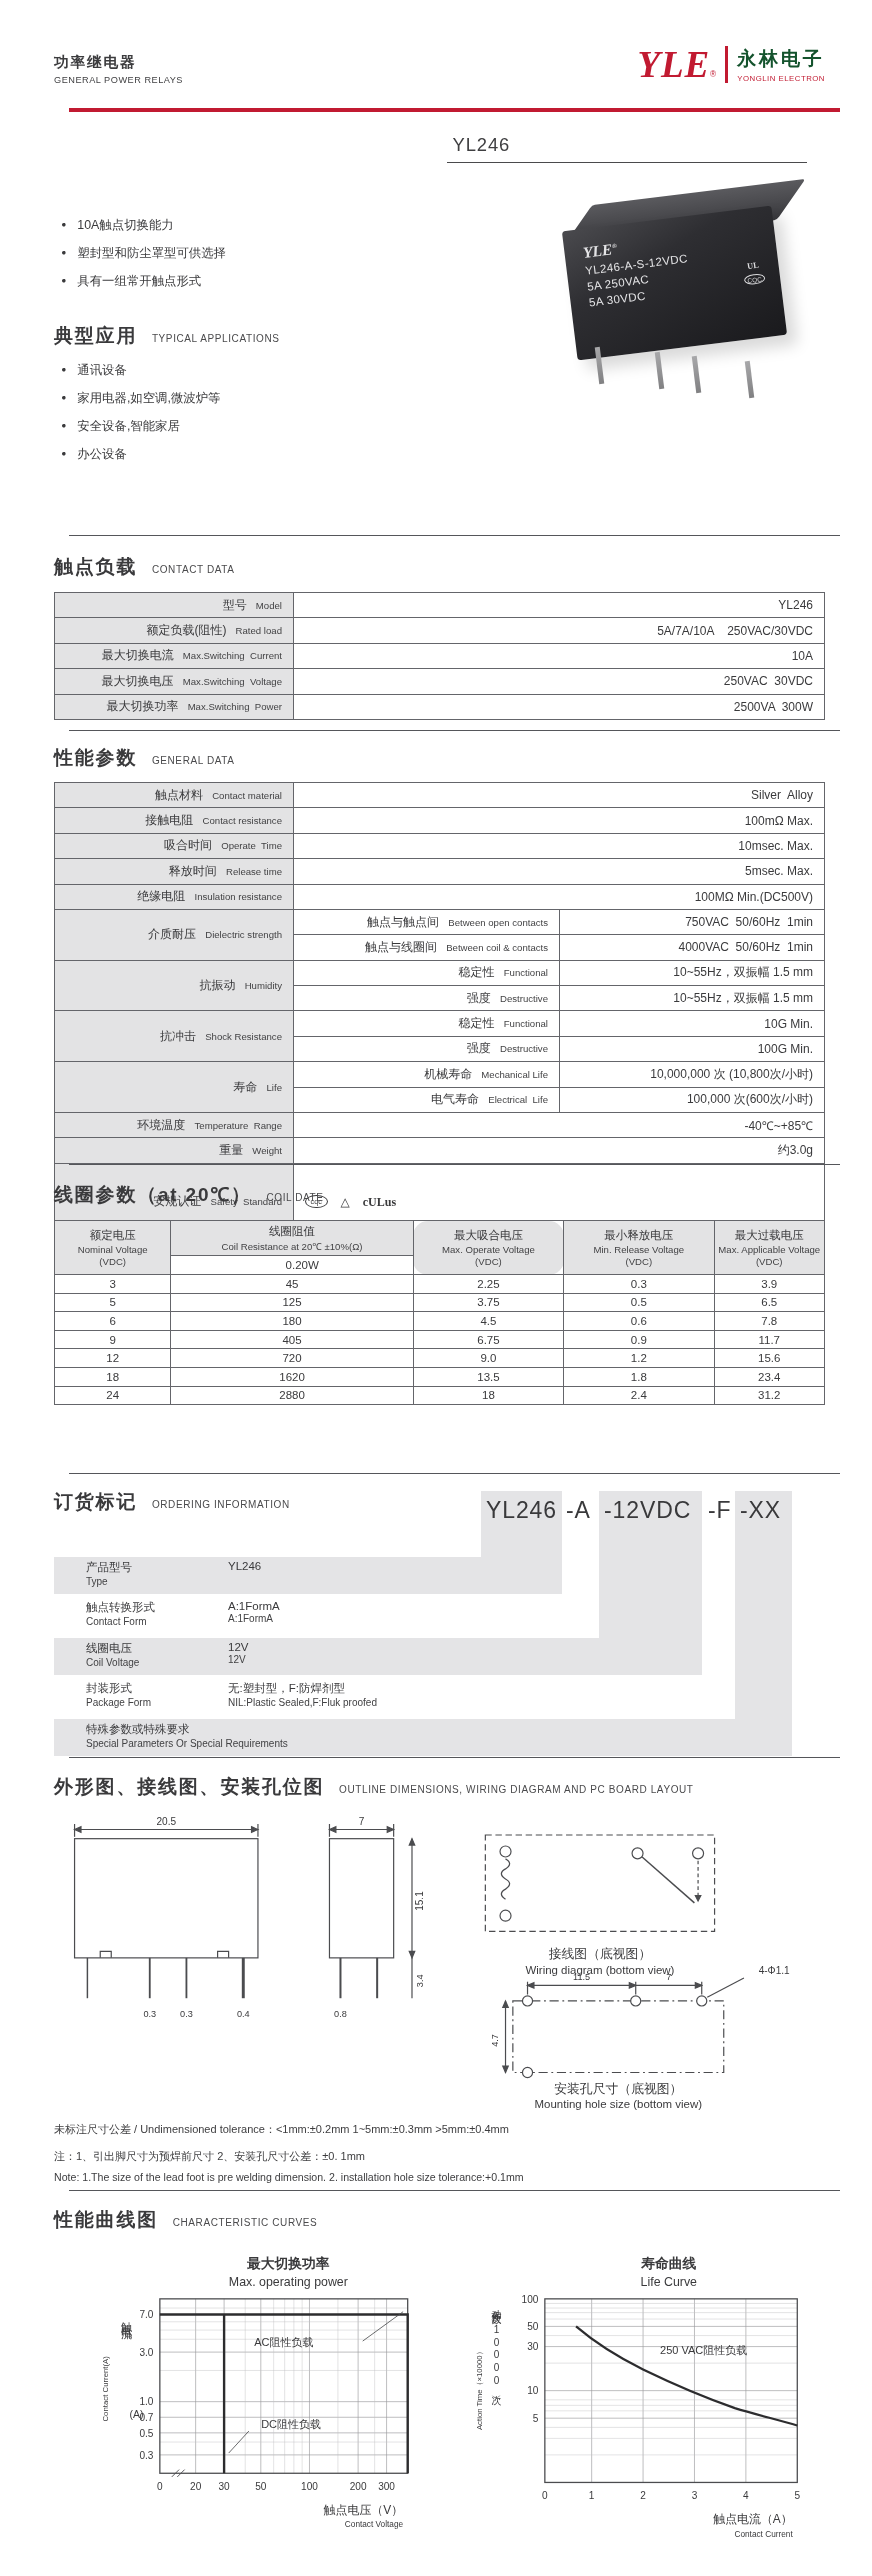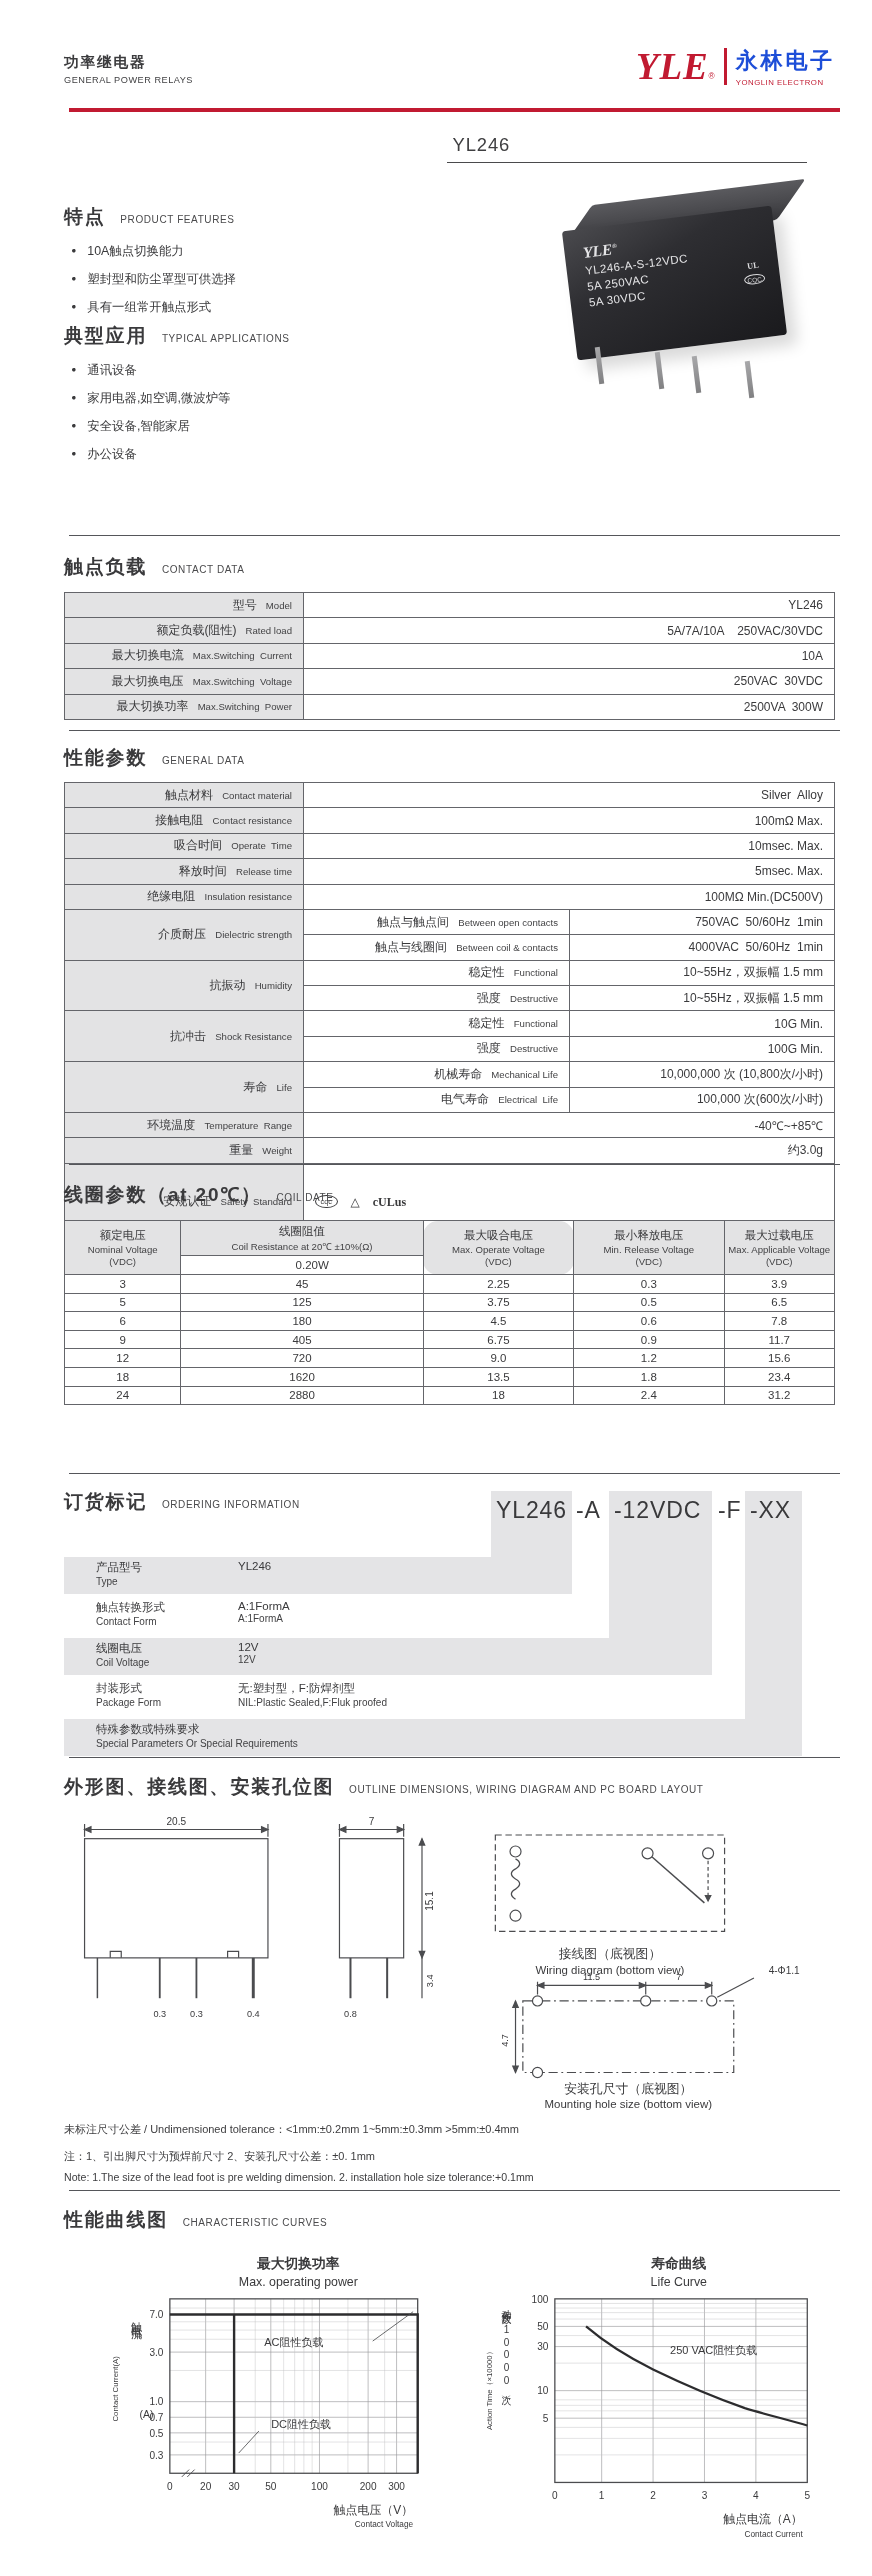--- a/index.html
+++ b/index.html
@@ -1,33 +1,33 @@
 <!DOCTYPE html>
 <html style="font-size:14.7px"><head>
 <meta charset="utf-8">
 <style>
   html,body{margin:0;padding:0;background:#fff;}
   .page{position:relative;width:872px;height:2576px;background:#fff;overflow:hidden;
         font-family:"Liberation Sans",sans-serif;color:#3c3c3e;}
   
-  .sec{position:absolute;left:64px;width:771px;}
+  .sec{position:absolute;left:54px;width:771px;}
   .sec-head{display:flex;align-items:baseline;gap:14.7px;}
   .sec-head .zh{font-size:19px;font-weight:700;letter-spacing:1.8px;color:#3a3a3c;}
   .sec-head .en{font-size:10px;letter-spacing:0.6px;color:#4a4a4c;}
   .divider{position:absolute;left:69px;width:771px;border-top:1.8px solid #55565a;height:0;}
   
   .hdr-title-zh{font-size:14.7px;font-weight:700;letter-spacing:1.8px;}
   .hdr-title-en{font-size:9.2px;letter-spacing:0.5px;color:#3f3f41;margin-top:2.8px;}
   .logo{position:absolute;right:0;top:-7.3px;display:flex;align-items:center;gap:9.2px;}
   .logo-yle{font-family:"Liberation Serif",serif;font-style:italic;font-weight:700;
             font-size:37px;color:#c11a31;letter-spacing:0.9px;line-height:1;}
   .logo-reg{font-size:8.3px;color:#c11a31;vertical-align:baseline;}
   .logo-bar{width:2.8px;height:37px;background:#c11a31;}
   .logo-right{display:flex;flex-direction:column;}
-  .logo-zh{font-size:22px;font-weight:700;color:#1d4ed8;letter-spacing:2.8px;font-family:"Liberation Serif",serif;}
+  .logo-zh{font-size:19px;font-weight:700;color:#14532d;letter-spacing:2.8px;font-family:"Liberation Serif",serif;}
   .logo-en{font-size:7.8px;color:#c11a31;letter-spacing:0.5px;margin-top:1.8px;}
   .red-rule{position:absolute;left:69px;width:771px;height:3.7px;background:#c11a31;}
   .model-title{position:absolute;left:447px;top:134px;width:360px;border-bottom:1.4px solid #4a4a4c;padding-bottom:6.4px;}
   .model-title span{font-size:18.4px;color:#3f3f41;letter-spacing:0.9px;padding-left:5.5px;}
   
   .bullets{margin:13px 0 0 7.3px;padding:0;list-style:none;}
   .bullets li{font-size:12.4px;margin-bottom:11px;color:#3a3a3c;}
   .bullets li::before{content:"●";font-size:8.3px;vertical-align:1.8px;margin-right:11px;color:#3a3a3c;}
   
   .photo{position:absolute;left:549px;top:174px;width:266px;height:220px;}
@@ -99,24 +99,20 @@
         <span class="logo-en">YONGLIN ELECTRON</span>
       </div>
     </div>
   </div>
   <div class="red-rule" style="top:108px;"></div>
   <div class="model-title">
     <span>YL246</span>
   </div>
 
   <div class="sec" style="top:204px;">
-    <div class="sec-head">
-      <span class="zh">特点</span>
-      <span class="en">PRODUCT FEATURES</span>
-    </div>
     <ul class="bullets">
       <li>10A触点切换能力</li>
       <li>塑封型和防尘罩型可供选择</li>
       <li>具有一组常开触点形式</li>
     </ul>
   </div>
 
   <div class="photo">
     <div class="relay-top"></div>
     <div class="relay-body">

